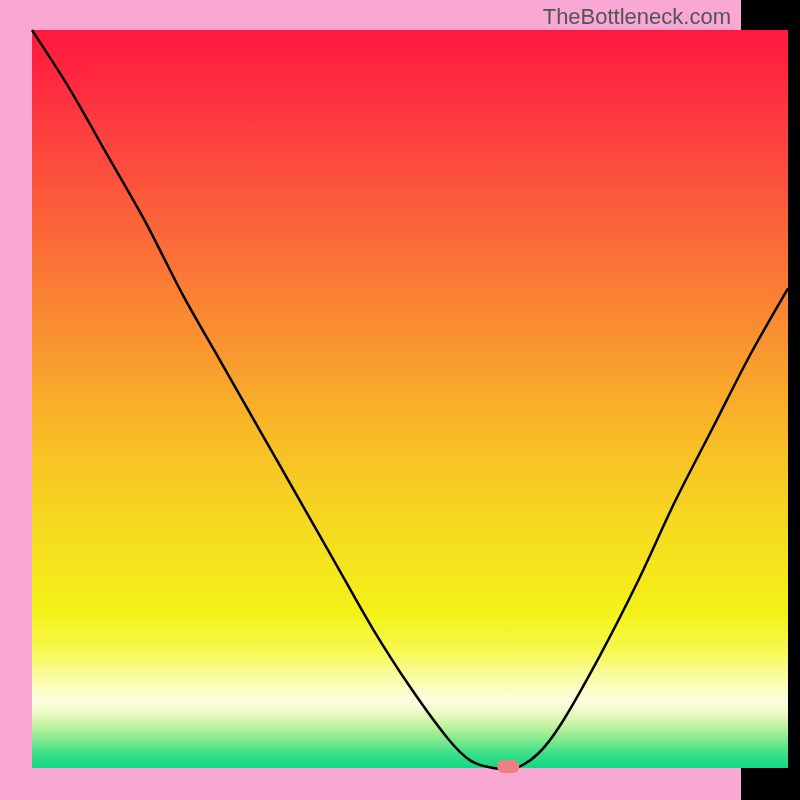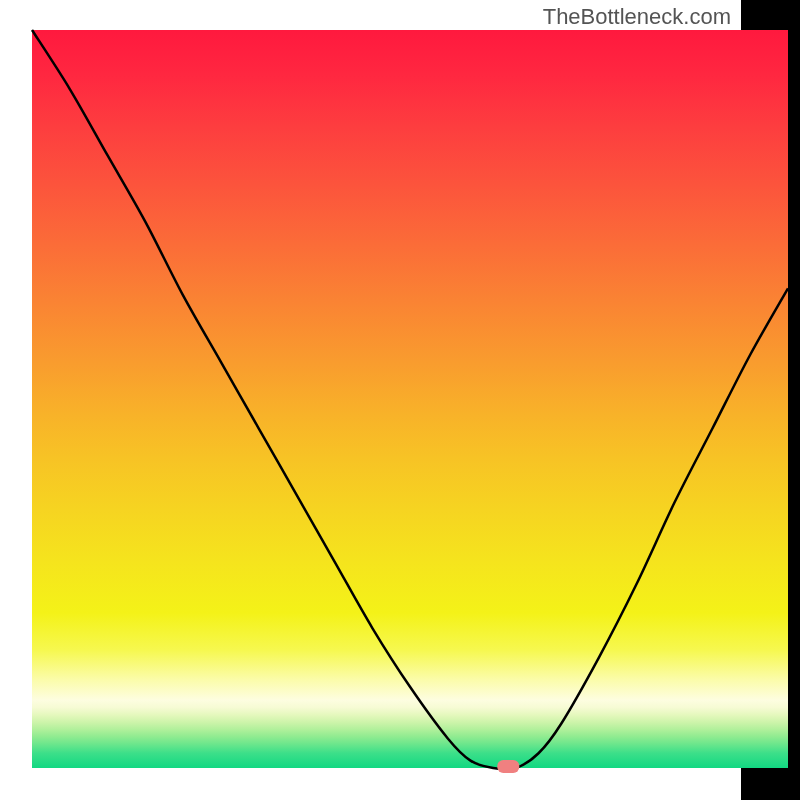--- a/index.html
+++ b/index.html
@@ -8,21 +8,21 @@
     width: 800px;
     height: 800px;
     background: #000;
     overflow: hidden;
     font-family: Arial, Helvetica, sans-serif;
   }
   .frame {
     position: relative;
     width: 741px;
     height: 800px;
-    background: #ffffff;
+    background: #f9a8d4;
   }
   .watermark {
     position: absolute;
     top: 4px;
     right: 10px;
     color: #545454;
     font-size: 22px;
     font-weight: 500;
     z-index: 3;
   }

